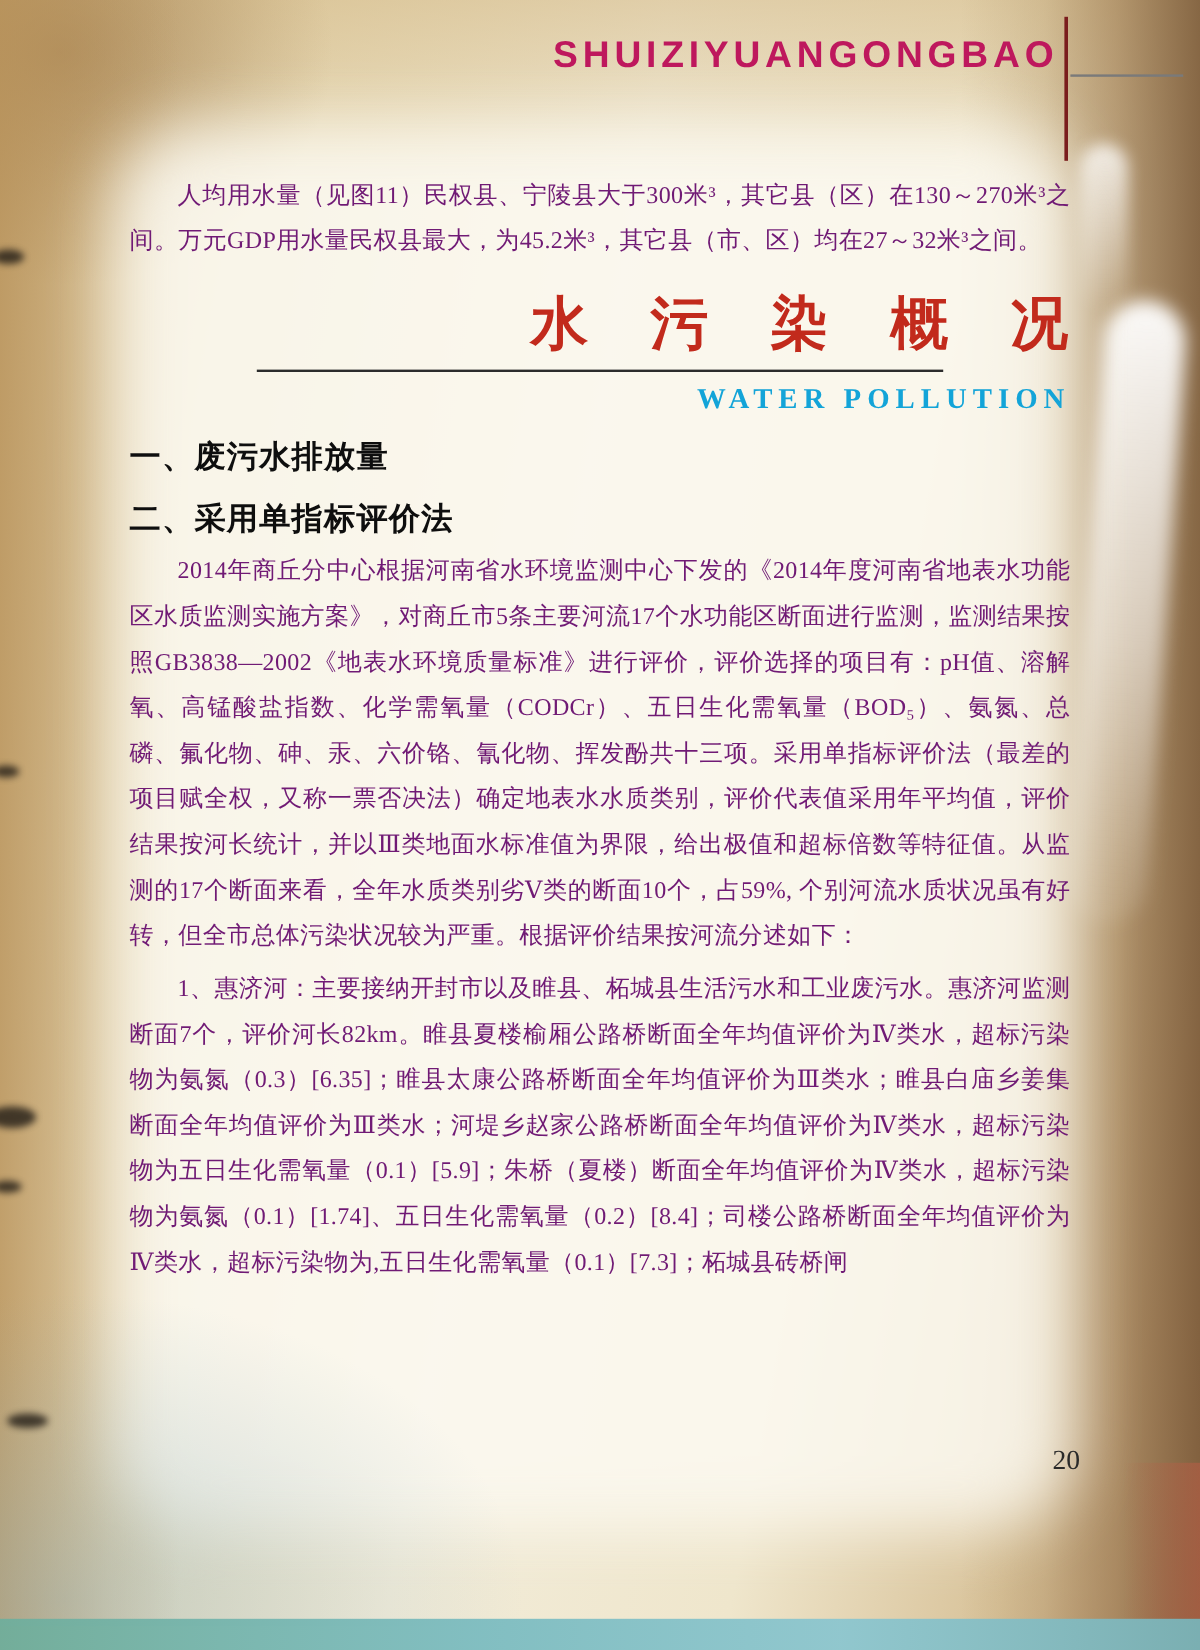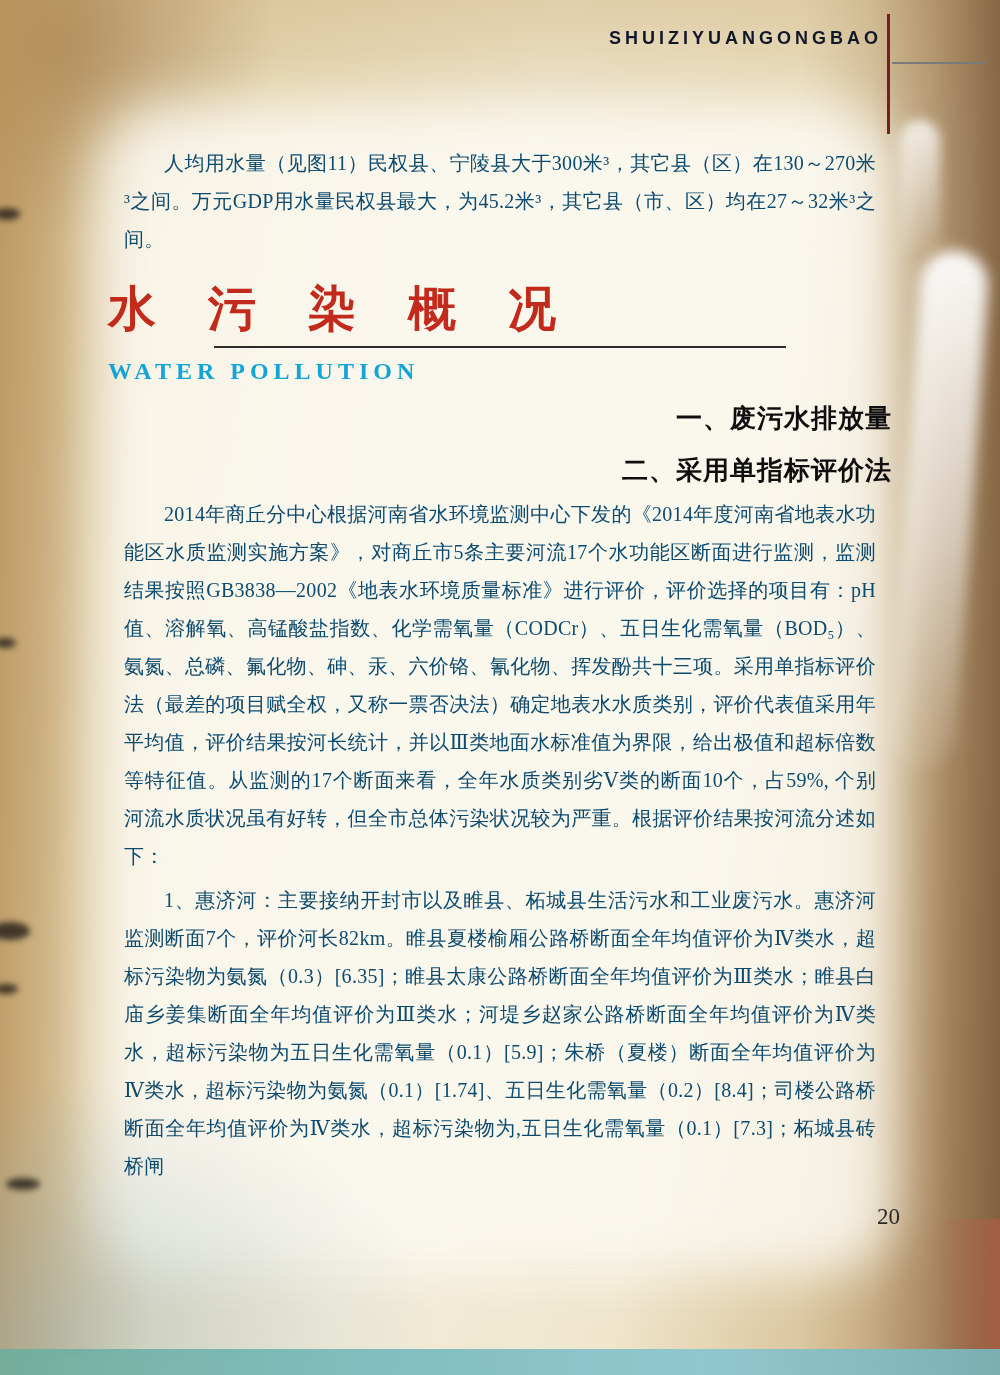--- a/index.html
+++ b/index.html
@@ -39,34 +39,34 @@
   .s2{top:638px;width:22px;height:10px;}
   .s3{top:922px;width:40px;height:18px;left:-10px;}
   .s4{top:984px;width:24px;height:10px;}
   .s5{top:1178px;width:34px;height:12px;left:6px;}
   
   .header{position:absolute;top:20px;right:118px;text-align:right;white-space:nowrap;}
   .header-title{font-weight:bold;font-size:38px;color:#bf2a20;letter-spacing:6px;}
   .header-year{color:#5d6366;font-size:42px;font-family:"Liberation Sans",sans-serif;
     font-weight:bold;margin-right:-2px;letter-spacing:0;}
   .header-pinyin{margin-top:8px;font-family:"Liberation Sans",sans-serif;font-weight:bold;
-    font-size:18px;color:#0f172a;letter-spacing:4px;}
+    font-size:31px;color:#be185d;letter-spacing:4px;}
   .header-vline{position:absolute;top:14px;right:110px;width:3px;height:120px;background:#7a1d1d;}
   .header-hline{position:absolute;top:62px;right:14px;width:94px;height:2px;background:#7a7a7a;}
   
   .content{position:absolute;left:108px;top:138px;width:784px;}
-  .para{margin:6px 16px 0;font-size:20px;line-height:38px;text-align:justify;
-    text-indent:2em;color:#0c4a6e;letter-spacing:.3px;}
-  .banner{margin-top:22px;text-align:left;}
+  .para{margin:6px 0 0;font-size:20px;line-height:38px;text-align:justify;
+    text-indent:2em;color:#701a75;letter-spacing:.3px;}
+  .banner{margin-top:22px;text-align:right;}
   .banner-cn{font-size:48px;color:#c22a1c;font-weight:bold;letter-spacing:2px;line-height:1.2;}
   .banner-rule{width:572px;height:2px;background:#2c2c2c;margin:8px auto 10px;}
   .banner-en{font-size:24px;font-weight:bold;color:#13a4d8;letter-spacing:5px;
     font-family:Liberation Serif, serif;}
   .section-heading{margin-top:16px;font-size:26px;font-weight:bold;color:#0e0e0e;
-    letter-spacing:1px;line-height:1.4;text-align:right;}
+    letter-spacing:1px;line-height:1.4;}
   .page-number{position:absolute;top:1204px;right:100px;font-size:23px;color:#2a2a2a;}
 </style>
 </head>
 <body>
 
 <div class="bg-base"></div>
 <div class="bg-top"></div>
 <div class="bg-topleft"></div>
 <div class="bg-left"></div>
 <div class="bg-right"></div>

